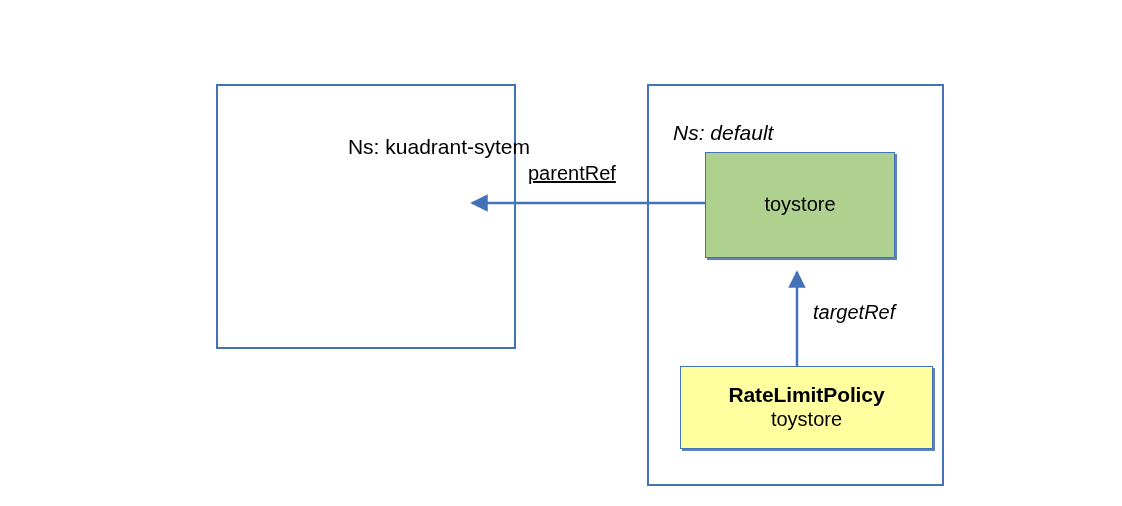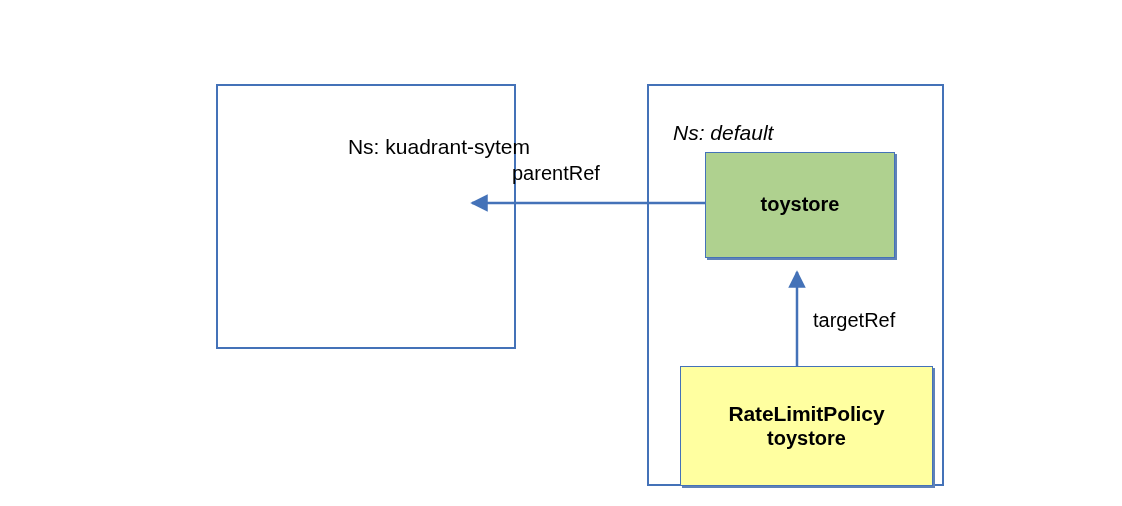--- a/index.html
+++ b/index.html
@@ -71,21 +71,21 @@
     color: #000000;
     z-index: 3;
   }
   .node .kind {
     font-size: 21px;
     font-weight: bold;
     letter-spacing: -0.1px;
   }
   .node .name {
     font-size: 20px;
-    font-weight: bold;
+    font-weight: normal;
   }
 
   #node-gateway {
     left: 267px;
     top: 152px;
     width: 193px;
     height: 107px;
     background: #6e9bd1;
     border: 1px solid #3d6eb4;
     box-shadow: 2px 2px 0 0 #3a6cb0;
@@ -96,21 +96,21 @@
     width: 190px;
     height: 106px;
     background: #afd18f;
     border: 1px solid #4472b8;
     box-shadow: 2px 2px 0 0 #5f82b8;
   }
   #node-ratelimitpolicy {
     left: 680px;
     top: 366px;
     width: 253px;
-    height: 120px;
+    height: 83px;
     background: #ffffa0;
     border: 1px solid #4472b8;
     box-shadow: 2px 2px 0 0 #5f82b8;
   }
 
   
   .edge-svg {
     position: absolute;
     left: 0;
     top: 0;
@@ -123,26 +123,28 @@
   .edge-label {
     position: absolute;
     font-size: 20px;
     color: #000000;
     white-space: nowrap;
     line-height: 1;
     z-index: 4;
     background: transparent;
   }
   #label-parentref {
-    left: 512px;
+    left: 528px;
     top: 163px;
+    text-decoration: underline;
   }
   #label-targetref {
     left: 813px;
-    top: 310px;
+    top: 302px;
+    font-style: italic;
   }
 </style>
 </head>
 <body>
 
 <div id="canvas">
 
   <div class="ns-box" id="ns-kuadrant">
     <div class="ns-label" id="ns-kuadrant-label">Ns: kuadrant-sytem</div>
   </div>

